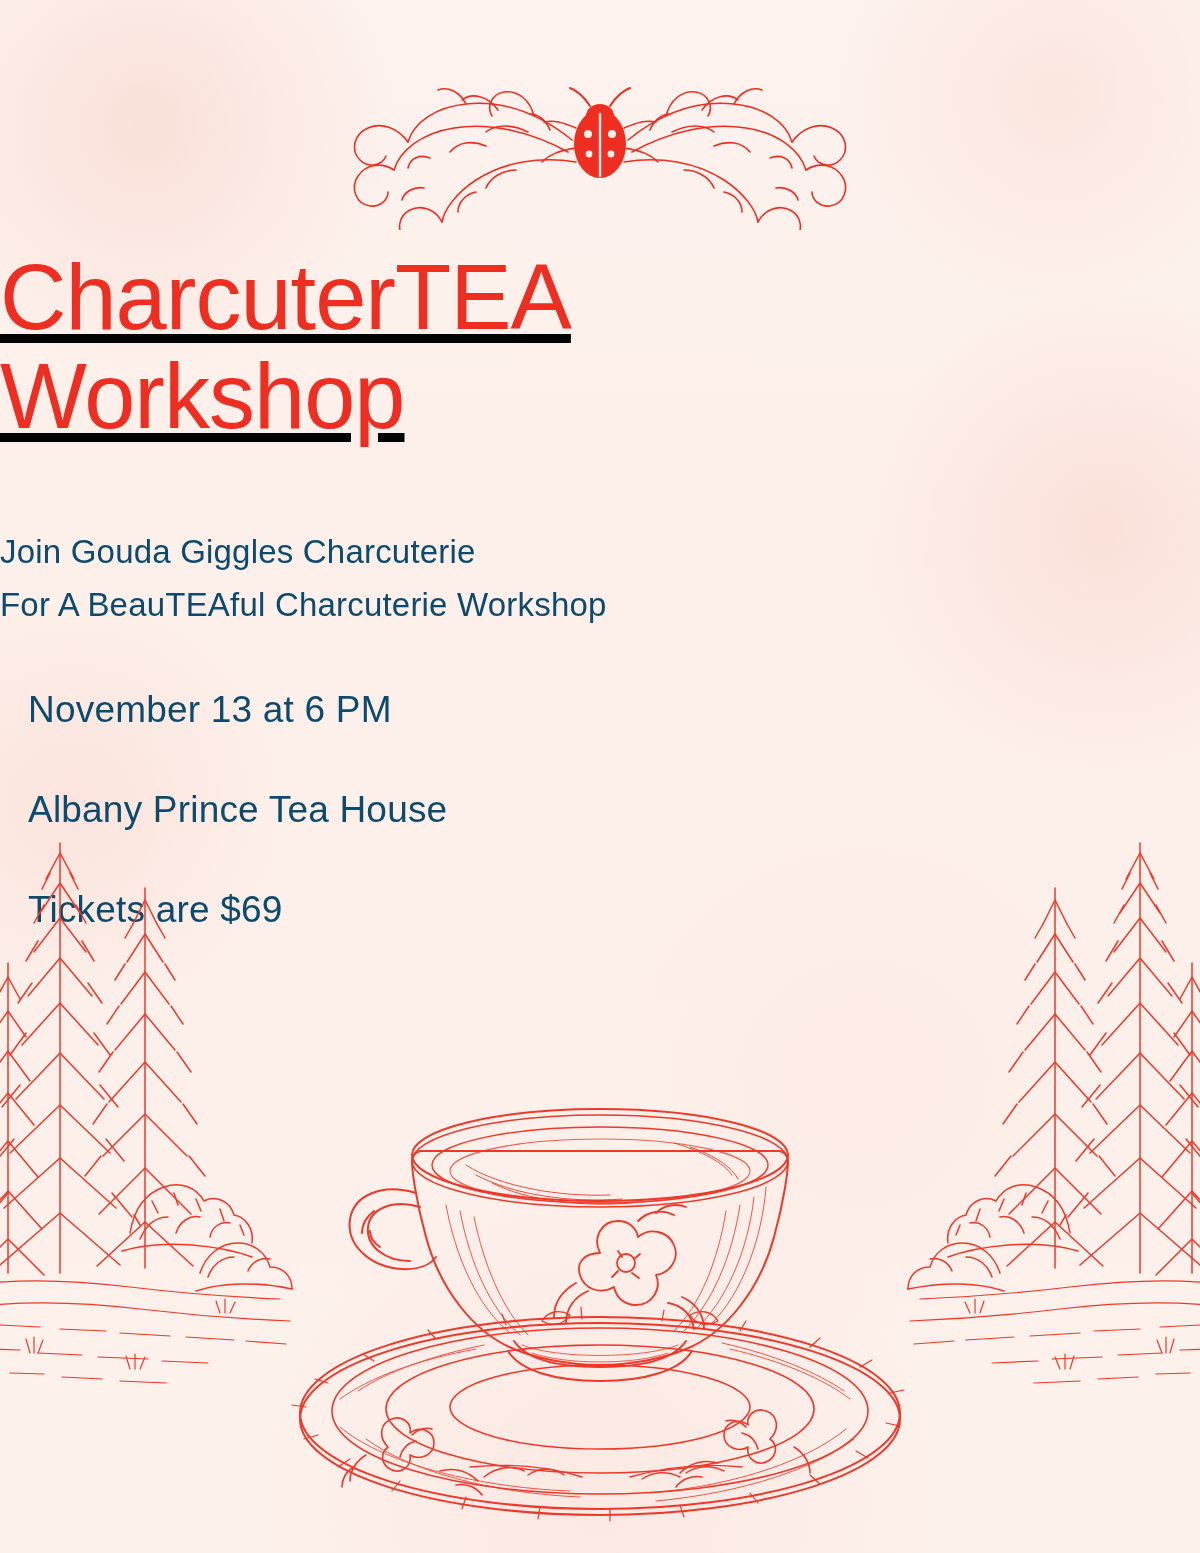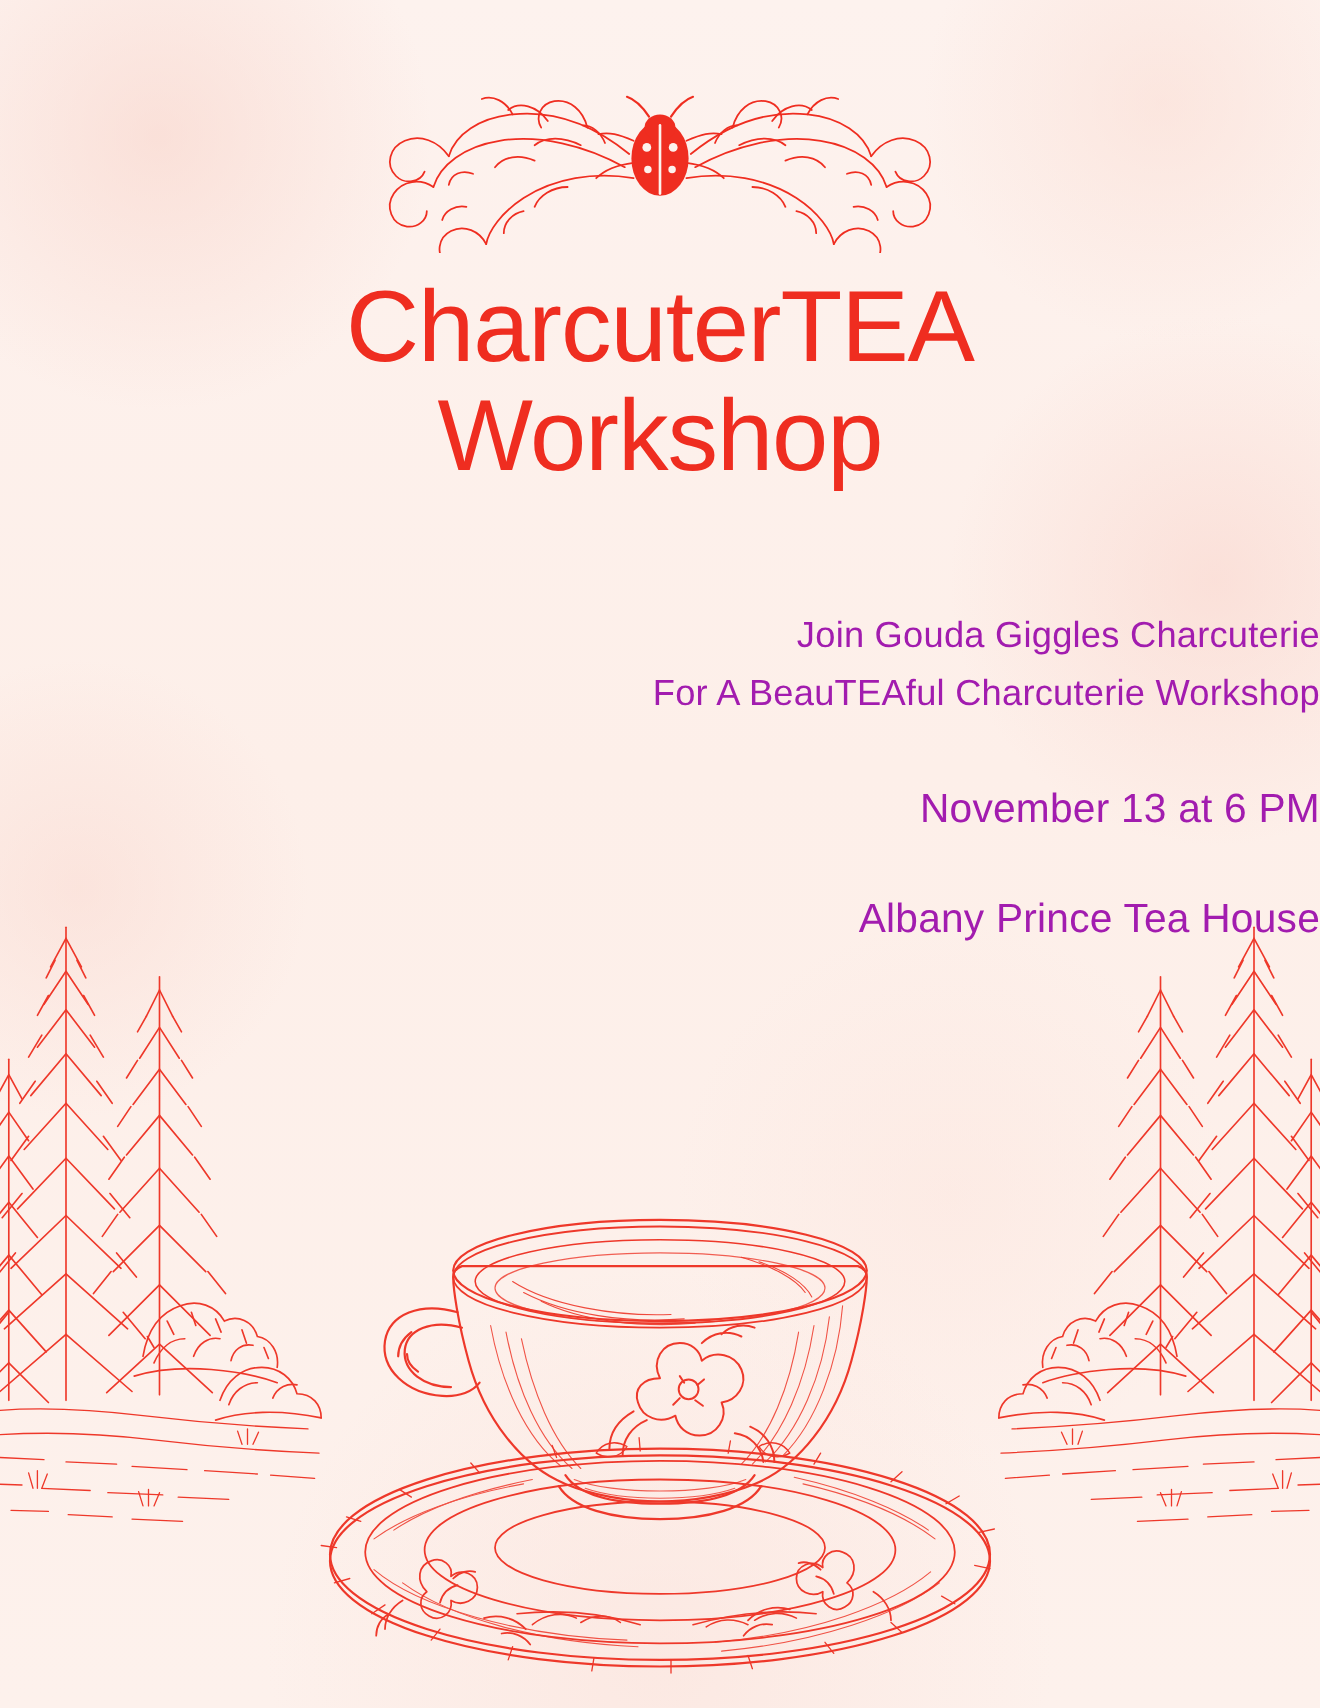--- a/index.html
+++ b/index.html
@@ -47,38 +47,39 @@
     display: flex;
     justify-content: center;
     align-items: flex-start;
   }
 
   .title-block {
     position: absolute;
     top: 248px;
     left: 0;
     width: 1200px;
-    text-align: center;
+    text-align: left;
+    text-decoration: underline;
   }
   .title-line {
     font-family: "Liberation Sans", sans-serif;
     font-weight: 400;
     font-size: 92px;
     line-height: 1.08;
     letter-spacing: -1px;
     color: #ef2d20;
   }
 
   .body-block {
     position: absolute;
-    top: 550px;
+    top: 525px;
     left: 0;
     width: 1200px;
-    text-align: right;
-    color: #a21caf;
+    text-align: left;
+    color: #0c4a6e;
   }
   .body-line {
     font-size: 33px;
     line-height: 1.62;
     font-weight: 400;
     letter-spacing: 0.2px;
   }
   .body-line.caps {
     letter-spacing: 0.4px;
   }
@@ -196,20 +197,21 @@
   </div>
 
   <div class="body-block">
     <div class="body-line">Join Gouda Giggles Charcuterie</div>
     <div class="body-line">For A BeauTEAful Charcuterie Workshop</div>
     <div class="gap-lg"></div>
     <div class="body-line big">November 13 at 6 PM</div>
     <div class="gap-md"></div>
     <div class="body-line big">Albany Prince Tea House</div>
     <div class="gap-md"></div>
+    <div class="body-line big">Tickets are $69</div>
   </div>
 
   <div class="scene">
 
     <div class="trees-left">
       <svg width="400" height="600" viewBox="0 0 400 600" aria-hidden="true">
         <g stroke="#ee382a" fill="none" stroke-width="1.5" stroke-linecap="round">
 
           <g transform="translate(70,30)">
             <path d="M0,0 L0,430"></path>

